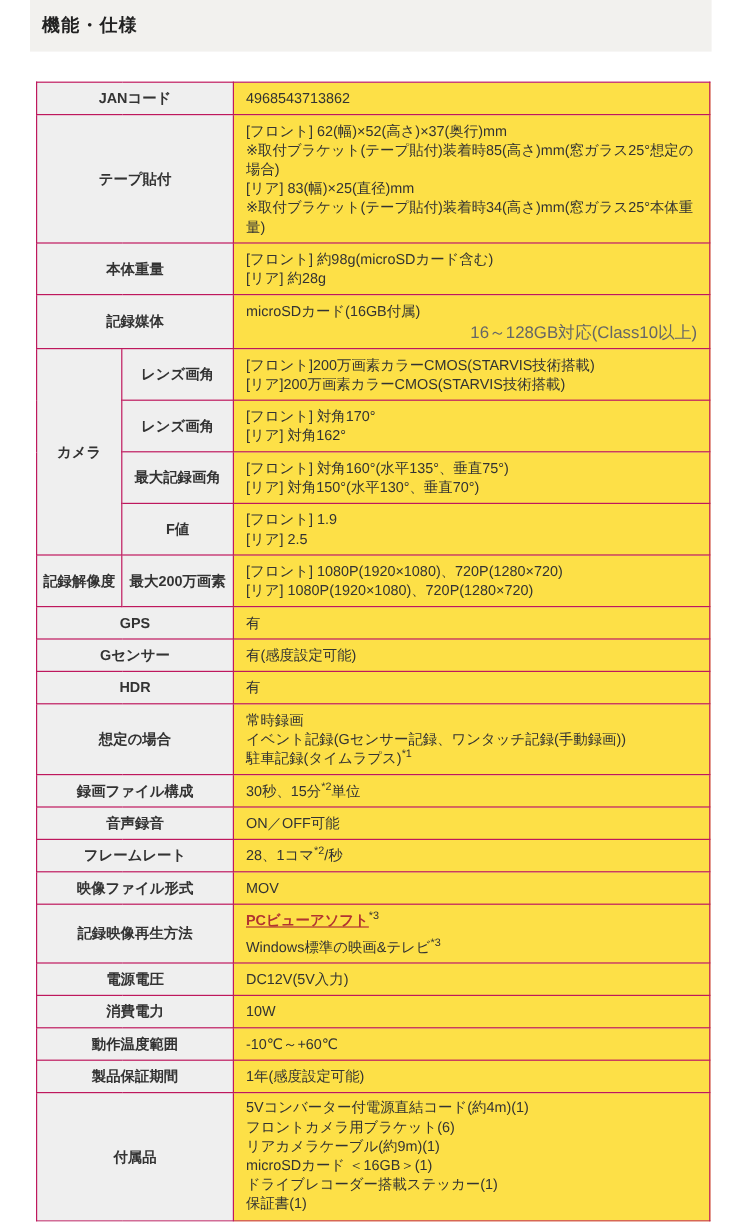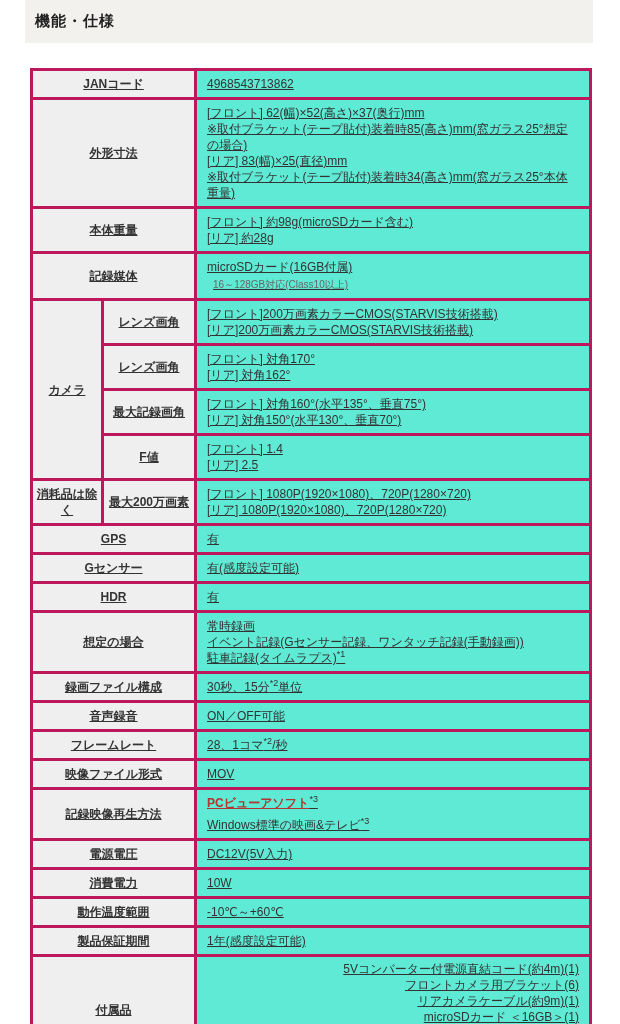--- a/index.html
+++ b/index.html
@@ -28,60 +28,60 @@
     letter-spacing: 1px;
   }
 
   table.spec-table {
     border-collapse: collapse;
     table-layout: fixed;
     width: 562px;
     margin: 25px 0 0 30px;
   }
   .spec-table th, .spec-table td {
-    border: 3px solid #be185d;
+    border: 1px solid #be185d;
     font-size: 12px;
     line-height: 16px;
     vertical-align: middle;
-    text-decoration: underline;
   }
   .spec-table th {
     background: #efefef;
     color: #333333;
     font-weight: bold;
     text-align: center;
     padding: 5px 3px;
   }
   .spec-table td {
-    background: #5eead4;
+    background: #fde047;
     text-align: left;
     padding: 5px 10px;
   }
   col.c1 { width: 71px; }
   col.c2 { width: 93px; }
 
   .ln { min-height: 16px; }
   .small-note {
-    font-size: 10px;
+    font-size: 14px;
     color: #666666;
     padding-left: 6px;
     margin-top: 2px;
+    text-align: right;
   }
   sup {
     font-size: 9px;
     line-height: 0;
   }
   .red-link {
     color: #b13431;
     font-weight: bold;
     text-decoration: underline;
     cursor: pointer;
   }
   .link-line { margin-bottom: 6px; }
-  .accessories .ln { line-height: 15px; text-align: right; }
+  .accessories .ln { line-height: 15px; }
 </style>
 </head>
 <body>
 
 <div class="page">
 
   <div class="title-band">
     <h1 class="page-title">機能・仕様</h1>
   </div>
 
@@ -92,21 +92,21 @@
         <col>
     </colgroup>
     <tbody>
 
       <tr>
         <th colspan="2">JANコード</th>
         <td>4968543713862</td>
       </tr>
 
       <tr>
-        <th colspan="2">外形寸法</th>
+        <th colspan="2">テープ貼付</th>
         <td>
           <div class="ln">[フロント] 62(幅)×52(高さ)×37(奥行)mm</div>
           <div class="ln">※取付ブラケット(テープ貼付)装着時85(高さ)mm(窓ガラス25°想定の場合)</div>
           <div class="ln">[リア] 83(幅)×25(直径)mm</div>
           <div class="ln">※取付ブラケット(テープ貼付)装着時34(高さ)mm(窓ガラス25°本体重量)</div>
         </td>
       </tr>
 
       <tr>
         <th colspan="2">本体重量</th>
@@ -145,27 +145,27 @@
         <th>最大記録画角</th>
         <td>
           <div class="ln">[フロント] 対角160°(水平135°、垂直75°)</div>
           <div class="ln">[リア] 対角150°(水平130°、垂直70°)</div>
         </td>
       </tr>
 
       <tr>
         <th>F値</th>
         <td>
-          <div class="ln">[フロント] 1.4</div>
+          <div class="ln">[フロント] 1.9</div>
           <div class="ln">[リア] 2.5</div>
         </td>
       </tr>
 
       <tr>
-        <th>消耗品は除く</th>
+        <th>記録解像度</th>
         <th>最大200万画素</th>
         <td>
           <div class="ln">[フロント] 1080P(1920×1080)、720P(1280×720)</div>
           <div class="ln">[リア] 1080P(1920×1080)、720P(1280×720)</div>
         </td>
       </tr>
 
       <tr>
         <th colspan="2">GPS</th>
         <td>有</td>

